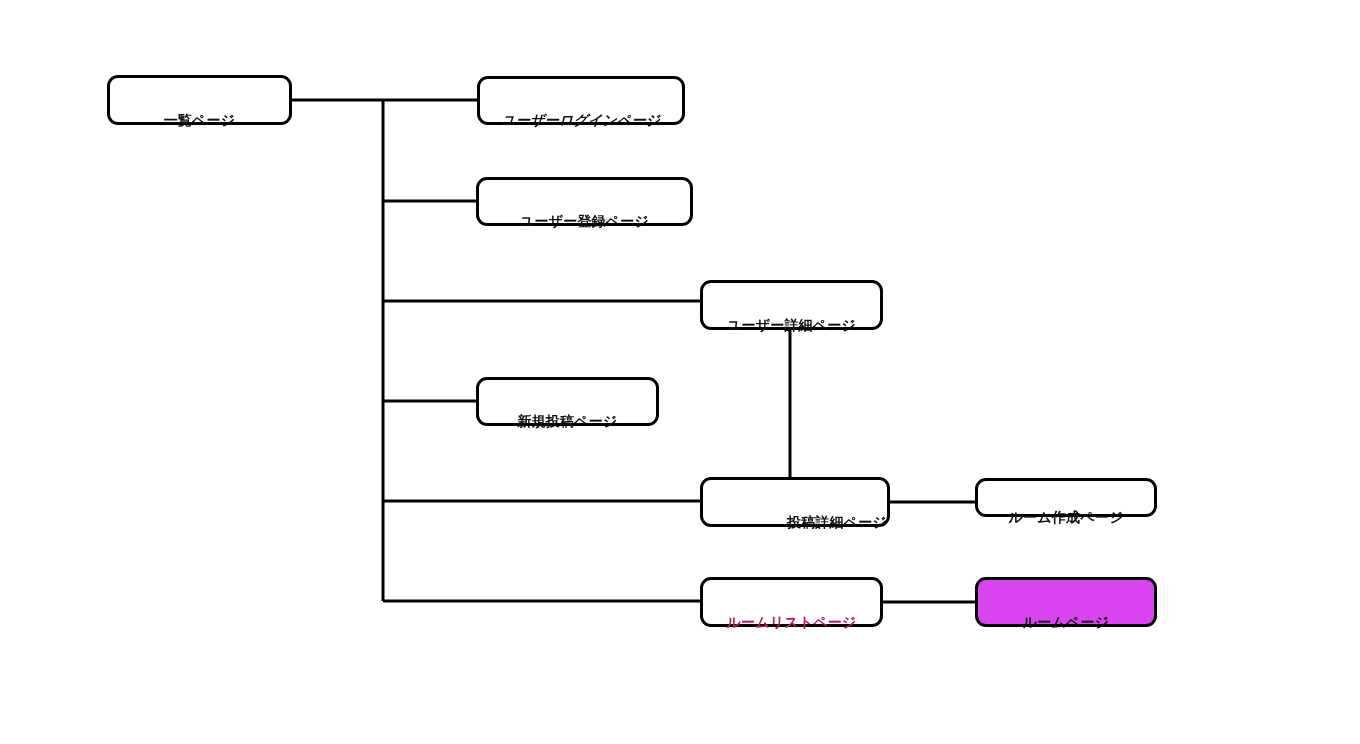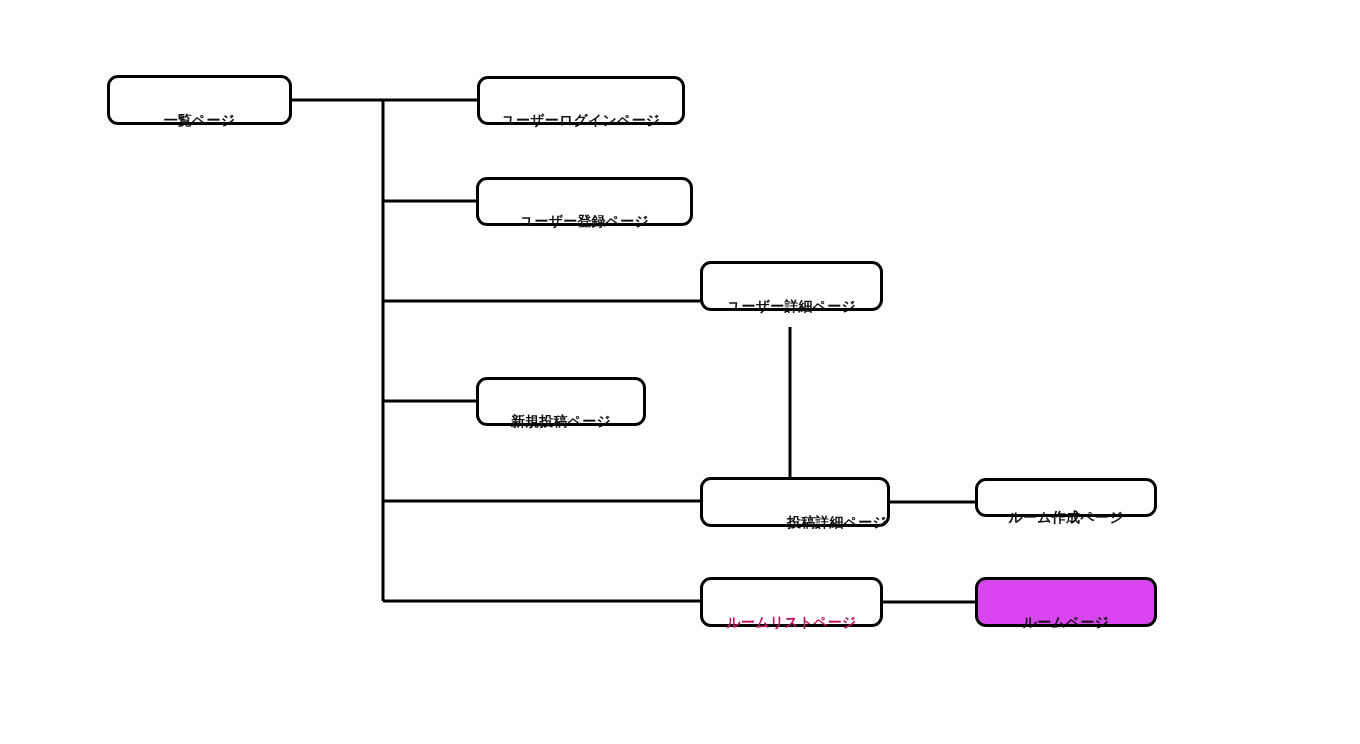--- a/index.html
+++ b/index.html
@@ -65,30 +65,30 @@
         <polyline points="790,327 790,477"></polyline>
         <polyline points="883,502 975,502"></polyline>
         <polyline points="883,602 975,602"></polyline>
       </g>
   </svg>
 
   <div id="node-layer">
       <div class="node" style="left: 107px; top: 75px; width: 185px; height: 50px; border-color: rgb(0, 0, 0); background: rgb(255, 255, 255);">
         <span class="node-label" style="color: rgb(17, 17, 17);">一覧ページ</span>
       </div>
-      <div class="node" style="left: 477px; top: 76px; width: 208px; height: 49px; border-color: rgb(0, 0, 0); background: rgb(255, 255, 255);">
+      <div class="node" style="left: 477px; top: 76px; width: 208px; height: 49px; border-color: rgb(0, 0, 0); background: rgb(255, 255, 255); font-style: italic;">
         <span class="node-label" style="color: rgb(17, 17, 17);">ユーザーログインページ</span>
       </div>
       <div class="node" style="left: 476px; top: 177px; width: 217px; height: 49px; border-color: rgb(0, 0, 0); background: rgb(255, 255, 255);">
         <span class="node-label" style="color: rgb(17, 17, 17);">ユーザー登録ページ</span>
       </div>
-      <div class="node" style="left: 700px; top: 261px; width: 183px; height: 50px; border-color: rgb(0, 0, 0); background: rgb(255, 255, 255);">
+      <div class="node" style="left: 700px; top: 280px; width: 183px; height: 50px; border-color: rgb(0, 0, 0); background: rgb(255, 255, 255);">
         <span class="node-label" style="color: rgb(17, 17, 17);">ユーザー詳細ページ</span>
       </div>
-      <div class="node" style="left: 476px; top: 377px; width: 170px; height: 49px; border-color: rgb(0, 0, 0); background: rgb(255, 255, 255);">
+      <div class="node" style="left: 476px; top: 377px; width: 183px; height: 49px; border-color: rgb(0, 0, 0); background: rgb(255, 255, 255);">
         <span class="node-label" style="color: rgb(17, 17, 17);">新規投稿ページ</span>
       </div>
       <div class="node" style="left: 700px; top: 477px; width: 190px; height: 50px; border-color: rgb(0, 0, 0); background: rgb(255, 255, 255); justify-content: flex-end;">
         <span class="node-label" style="color: rgb(17, 17, 17);">投稿詳細ページ</span>
       </div>
       <div class="node" style="left: 975px; top: 478px; width: 182px; height: 39px; border-color: rgb(0, 0, 0); background: rgb(255, 255, 255);">
         <span class="node-label" style="color: rgb(17, 17, 17);">ルーム作成ページ</span>
       </div>
       <div class="node" style="left: 700px; top: 577px; width: 183px; height: 50px; border-color: rgb(0, 0, 0); background: rgb(255, 255, 255);">
         <span class="node-label" style="color: #be185d;">ルームリストページ</span>

